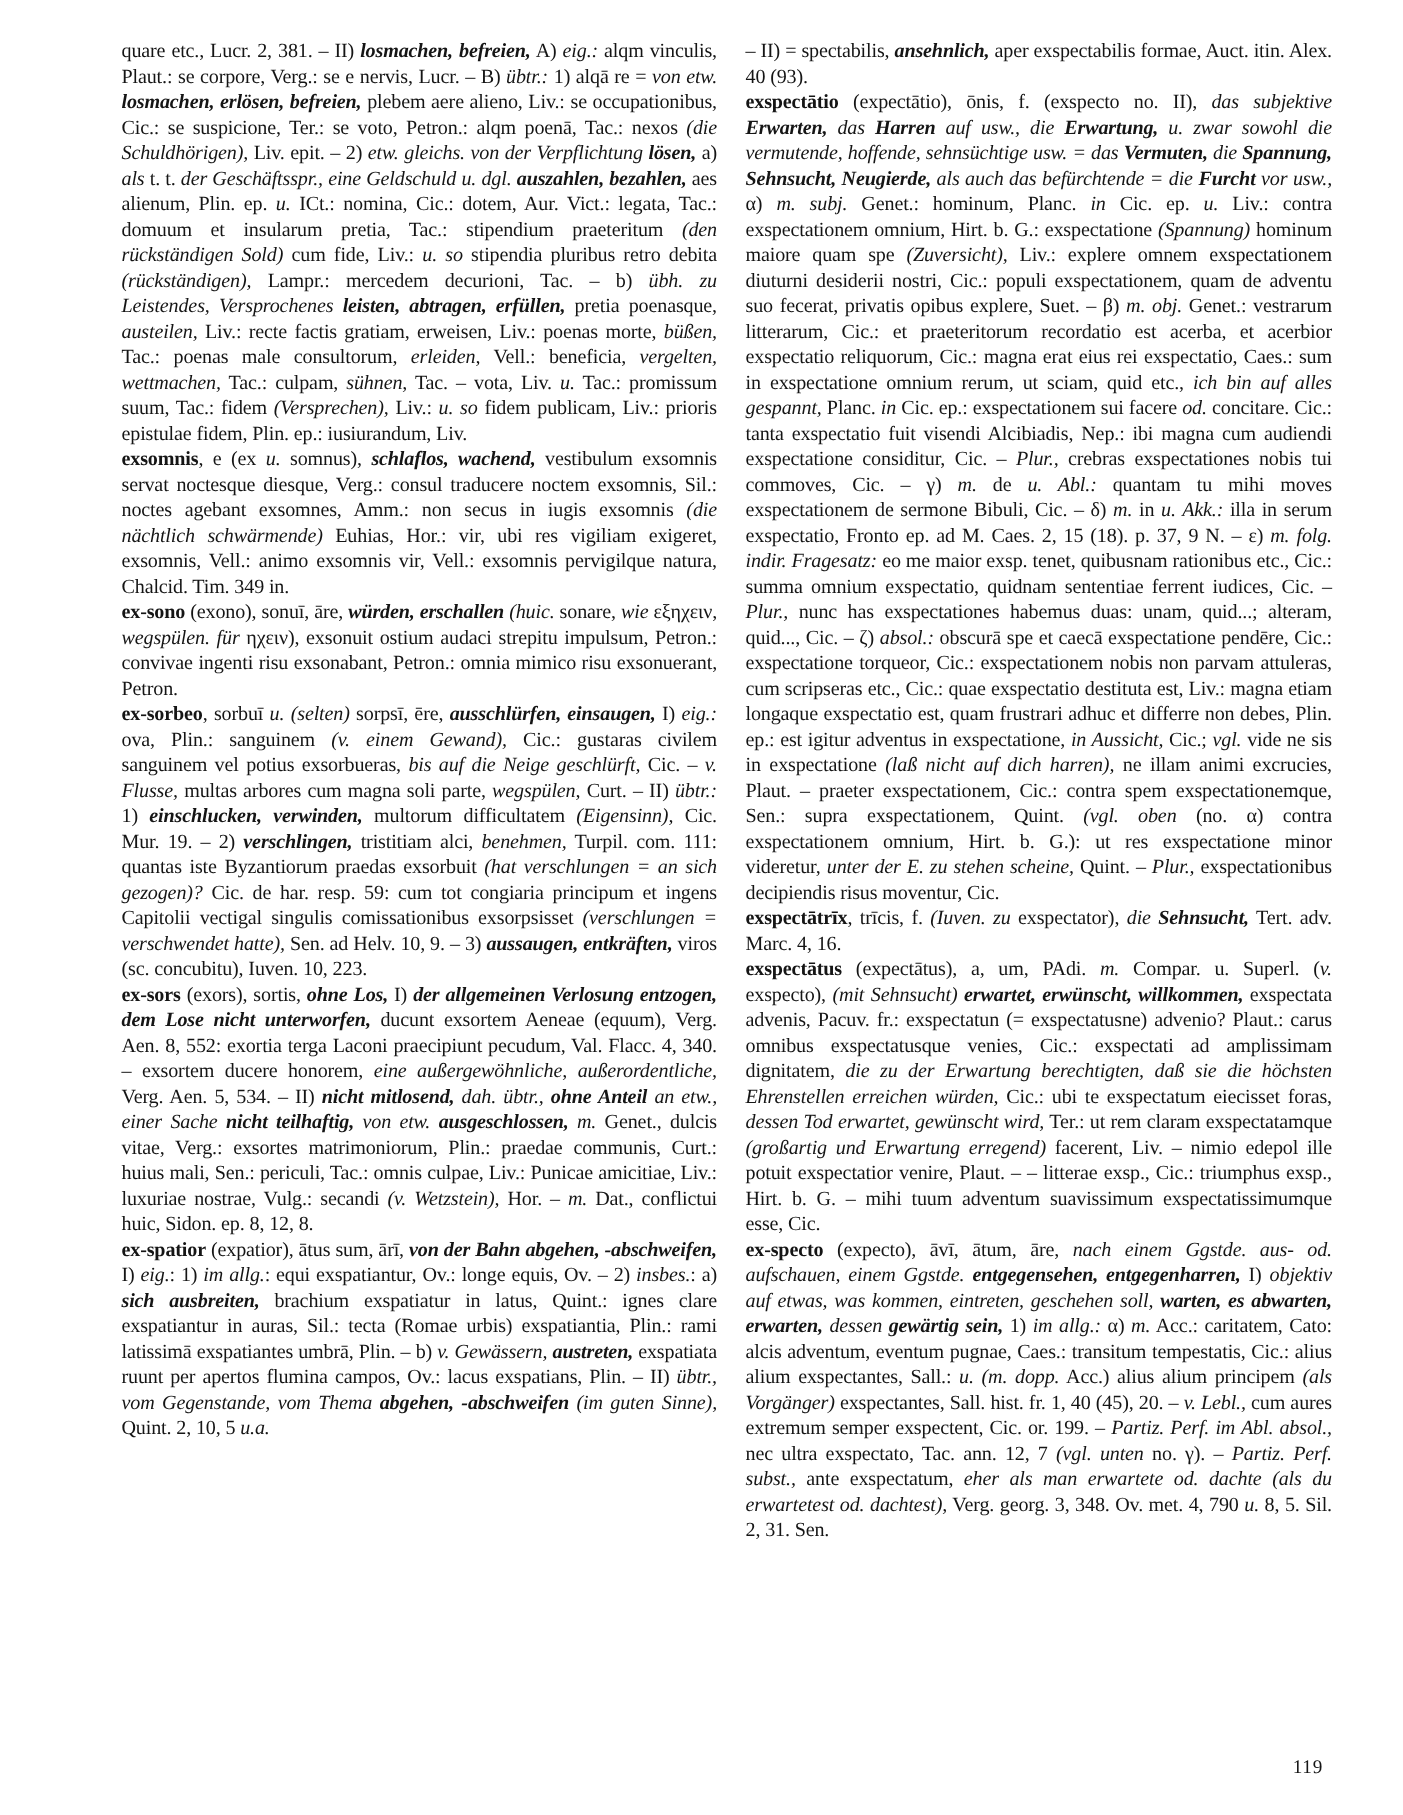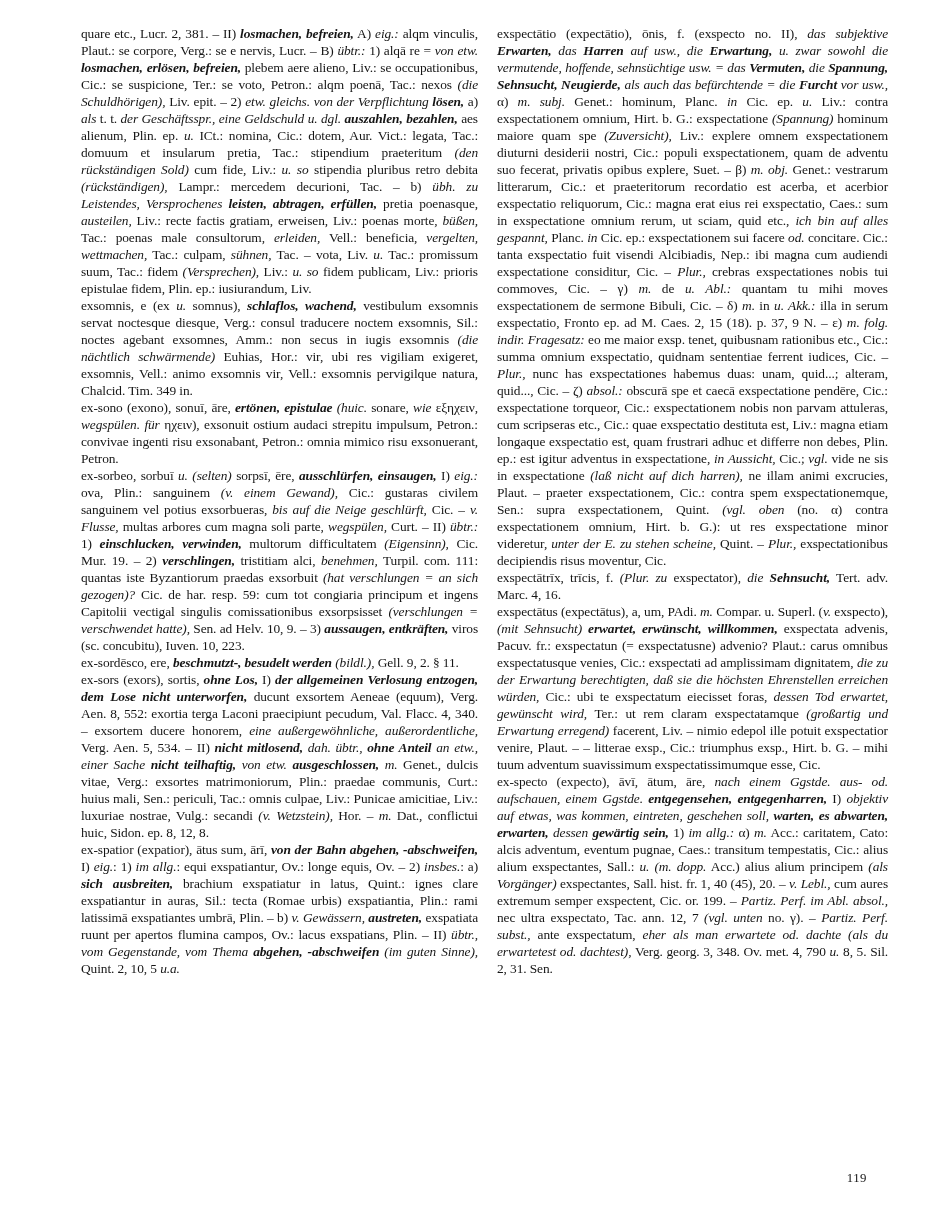--- a/index.html
+++ b/index.html
@@ -20,46 +20,46 @@
   }
   .col{width:397px;}
   .col[data-column="right"]{width:391px;}
   p.entry{
     margin:0;
     font-size:13.4px;
     line-height:17px;
     text-align:justify;
     letter-spacing:-0.1px;
   }
-  .b{font-weight:normal;}
+  .b{font-weight:bold;}
   .i{font-style:italic;}
   .bi{font-weight:bold;font-style:italic;}
   .pageno{
     position:absolute;
     top:1171px;
-    right:68px;
+    right:53px;
     font-size:12.8px;
     letter-spacing:0.5px;
   }
 </style>
 </head>
 <body>
 
 <div class="page">
   <div class="cols">
     <div class="col" data-column="left">
         <p class="entry">quare etc., Lucr. 2, 381. – II) <span class="bi">losmachen, befreien,</span> A) <span class="i">eig.:</span> alqm vinculis, Plaut.: se corpore, Verg.: se e nervis, Lucr. – B) <span class="i">übtr.:</span> 1) alqā re = <span class="i">von etw.</span> <span class="bi">losmachen, erlösen, befreien,</span> plebem aere alieno, Liv.: se occupationibus, Cic.: se suspicione, Ter.: se voto, Petron.: alqm poenā, Tac.: nexos <span class="i">(die Schuldhörigen),</span> Liv. epit. – 2) <span class="i">etw. gleichs. von der Verpflichtung</span> <span class="bi">lösen,</span> a) <span class="i">als</span> t. t. <span class="i">der Geschäftsspr., eine Geldschuld u. dgl.</span> <span class="bi">auszahlen, bezahlen,</span> aes alienum, Plin. ep. <span class="i">u.</span> ICt.: nomina, Cic.: dotem, Aur. Vict.: legata, Tac.: domuum et insularum pretia, Tac.: stipendium praeteritum <span class="i">(den rückständigen Sold)</span> cum fide, Liv.: <span class="i">u. so</span> stipendia pluribus retro debita <span class="i">(rückständigen),</span> Lampr.: mercedem decurioni, Tac. – b) <span class="i">übh. zu Leistendes, Versprochenes</span> <span class="bi">leisten, abtragen, erfüllen,</span> pretia poenasque, <span class="i">austeilen,</span> Liv.: recte factis gratiam, erweisen, Liv.: poenas morte, <span class="i">büßen,</span> Tac.: poenas male consultorum, <span class="i">erleiden,</span> Vell.: beneficia, <span class="i">vergelten, wettmachen,</span> Tac.: culpam, <span class="i">sühnen,</span> Tac. – vota, Liv. <span class="i">u.</span> Tac.: promissum suum, Tac.: fidem <span class="i">(Versprechen),</span> Liv.: <span class="i">u. so</span> fidem publicam, Liv.: prioris epistulae fidem, Plin. ep.: iusiurandum, Liv.</p>
         <p class="entry"><span class="b">exsomnis</span>, e (ex <span class="i">u.</span> somnus), <span class="bi">schlaflos, wachend,</span> vestibulum exsomnis servat noctesque diesque, Verg.: consul traducere noctem exsomnis, Sil.: noctes agebant exsomnes, Amm.: non secus in iugis exsomnis <span class="i">(die nächtlich schwärmende)</span> Euhias, Hor.: vir, ubi res vigiliam exigeret, exsomnis, Vell.: animo exsomnis vir, Vell.: exsomnis pervigilque natura, Chalcid. Tim. 349 in.</p>
-        <p class="entry"><span class="b">ex-sono</span> (exono), sonuī, āre, <span class="bi">ertönen, epistulae</span> <span class="i">(huic.</span> sonare, <span class="i">wie</span> εξηχειν, <span class="i">wegspülen. für</span> ηχειν), exsonuit ostium audaci strepitu impulsum, Petron.: convivae ingenti risu exsonabant, Petron.: omnia mimico risu exsonuerant, Petron.</p>
+        <p class="entry"><span class="b">ex-sono</span> (exono), sonuī, āre, <span class="bi">würden, erschallen</span> <span class="i">(huic.</span> sonare, <span class="i">wie</span> εξηχειν, <span class="i">wegspülen. für</span> ηχειν), exsonuit ostium audaci strepitu impulsum, Petron.: convivae ingenti risu exsonabant, Petron.: omnia mimico risu exsonuerant, Petron.</p>
         <p class="entry"><span class="b">ex-sorbeo</span>, sorbuī <span class="i">u. (selten)</span> sorpsī, ēre, <span class="bi">ausschlürfen, einsaugen,</span> I) <span class="i">eig.:</span> ova, Plin.: sanguinem <span class="i">(v. einem Gewand),</span> Cic.: gustaras civilem sanguinem vel potius exsorbueras, <span class="i">bis auf die Neige geschlürft,</span> Cic. – <span class="i">v. Flusse,</span> multas arbores cum magna soli parte, <span class="i">wegspülen,</span> Curt. – II) <span class="i">übtr.:</span> 1) <span class="bi">einschlucken, verwinden,</span> multorum difficultatem <span class="i">(Eigensinn),</span> Cic. Mur. 19. – 2) <span class="bi">verschlingen,</span> tristitiam alci, <span class="i">benehmen,</span> Turpil. com. 111: quantas iste Byzantiorum praedas exsorbuit <span class="i">(hat verschlungen = an sich gezogen)?</span> Cic. de har. resp. 59: cum tot congiaria principum et ingens Capitolii vectigal singulis comissationibus exsorpsisset <span class="i">(verschlungen = verschwendet hatte),</span> Sen. ad Helv. 10, 9. – 3) <span class="bi">aussaugen, entkräften,</span> viros (sc. concubitu), Iuven. 10, 223.</p>
-        <p class="entry"><span class="b">ex-sordēsco</span>, ere, <span class="bi">beschmutzt-, besudelt werden</span> <span class="i">(bildl.),</span> Gell. 9, 2. § 11.</p>
         <p class="entry"><span class="b">ex-sors</span> (exors), sortis, <span class="bi">ohne Los,</span> I) <span class="bi">der allgemeinen Verlosung entzogen, dem Lose nicht unterworfen,</span> ducunt exsortem Aeneae (equum), Verg. Aen. 8, 552: exortia terga Laconi praecipiunt pecudum, Val. Flacc. 4, 340. – exsortem ducere honorem, <span class="i">eine außergewöhnliche, außerordentliche,</span> Verg. Aen. 5, 534. – II) <span class="bi">nicht mitlosend,</span> <span class="i">dah. übtr.,</span> <span class="bi">ohne Anteil</span> <span class="i">an etw., einer Sache</span> <span class="bi">nicht teilhaftig,</span> <span class="i">von etw.</span> <span class="bi">ausgeschlossen,</span> <span class="i">m.</span> Genet., dulcis vitae, Verg.: exsortes matrimoniorum, Plin.: praedae communis, Curt.: huius mali, Sen.: periculi, Tac.: omnis culpae, Liv.: Punicae amicitiae, Liv.: luxuriae nostrae, Vulg.: secandi <span class="i">(v. Wetzstein),</span> Hor. – <span class="i">m.</span> Dat., conflictui huic, Sidon. ep. 8, 12, 8.</p>
         <p class="entry"><span class="b">ex-spatior</span> (expatior), ātus sum, ārī, <span class="bi">von der Bahn abgehen, -abschweifen,</span> I) <span class="i">eig.</span>: 1) <span class="i">im allg.</span>: equi exspatiantur, Ov.: longe equis, Ov. – 2) <span class="i">insbes.</span>: a) <span class="bi">sich ausbreiten,</span> brachium exspatiatur in latus, Quint.: ignes clare exspatiantur in auras, Sil.: tecta (Romae urbis) exspatiantia, Plin.: rami latissimā exspatiantes umbrā, Plin. – b) <span class="i">v. Gewässern,</span> <span class="bi">austreten,</span> exspatiata ruunt per apertos flumina campos, Ov.: lacus exspatians, Plin. – II) <span class="i">übtr., vom Gegenstande, vom Thema</span> <span class="bi">abgehen, -abschweifen</span> <span class="i">(im guten Sinne),</span> Quint. 2, 10, 5 <span class="i">u.a.</span></p>
       </div>
     <div class="col" data-column="right">
+        <p class="entry">– II) = spectabilis, <span class="bi">ansehnlich,</span> aper exspectabilis formae, Auct. itin. Alex. 40 (93).</p>
         <p class="entry"><span class="b">exspectātio</span> (expectātio), ōnis, f. (exspecto no. II), <span class="i">das subjektive</span> <span class="bi">Erwarten,</span> <span class="i">das</span> <span class="bi">Harren</span> <span class="i">auf usw., die</span> <span class="bi">Erwartung,</span> <span class="i">u. zwar sowohl die vermutende, hoffende, sehnsüchtige usw. = das</span> <span class="bi">Vermuten,</span> <span class="i">die</span> <span class="bi">Spannung, Sehnsucht, Neugierde,</span> <span class="i">als auch das befürchtende = die</span> <span class="bi">Furcht</span> <span class="i">vor usw.,</span> α) <span class="i">m. subj.</span> Genet.: hominum, Planc. <span class="i">in</span> Cic. ep. <span class="i">u.</span> Liv.: contra exspectationem omnium, Hirt. b. G.: exspectatione <span class="i">(Spannung)</span> hominum maiore quam spe <span class="i">(Zuversicht),</span> Liv.: explere omnem exspectationem diuturni desiderii nostri, Cic.: populi exspectationem, quam de adventu suo fecerat, privatis opibus explere, Suet. – β) <span class="i">m. obj.</span> Genet.: vestrarum litterarum, Cic.: et praeteritorum recordatio est acerba, et acerbior exspectatio reliquorum, Cic.: magna erat eius rei exspectatio, Caes.: sum in exspectatione omnium rerum, ut sciam, quid etc., <span class="i">ich bin auf alles gespannt,</span> Planc. <span class="i">in</span> Cic. ep.: exspectationem sui facere <span class="i">od.</span> concitare. Cic.: tanta exspectatio fuit visendi Alcibiadis, Nep.: ibi magna cum audiendi exspectatione considitur, Cic. – <span class="i">Plur.,</span> crebras exspectationes nobis tui commoves, Cic. – γ) <span class="i">m.</span> de <span class="i">u. Abl.:</span> quantam tu mihi moves exspectationem de sermone Bibuli, Cic. – δ) <span class="i">m.</span> in <span class="i">u. Akk.:</span> illa in serum exspectatio, Fronto ep. ad M. Caes. 2, 15 (18). p. 37, 9 N. – ε) <span class="i">m. folg. indir. Fragesatz:</span> eo me maior exsp. tenet, quibusnam rationibus etc., Cic.: summa omnium exspectatio, quidnam sententiae ferrent iudices, Cic. – <span class="i">Plur.,</span> nunc has exspectationes habemus duas: unam, quid...; alteram, quid..., Cic. – ζ) <span class="i">absol.:</span> obscurā spe et caecā exspectatione pendēre, Cic.: exspectatione torqueor, Cic.: exspectationem nobis non parvam attuleras, cum scripseras etc., Cic.: quae exspectatio destituta est, Liv.: magna etiam longaque exspectatio est, quam frustrari adhuc et differre non debes, Plin. ep.: est igitur adventus in exspectatione, <span class="i">in Aussicht,</span> Cic.; <span class="i">vgl.</span> vide ne sis in exspectatione <span class="i">(laß nicht auf dich harren),</span> ne illam animi excrucies, Plaut. – praeter exspectationem, Cic.: contra spem exspectationemque, Sen.: supra exspectationem, Quint. <span class="i">(vgl. oben</span> (no. α) contra exspectationem omnium, Hirt. b. G.): ut res exspectatione minor videretur, <span class="i">unter der E. zu stehen scheine,</span> Quint. – <span class="i">Plur.,</span> exspectationibus decipiendis risus moventur, Cic.</p>
-        <p class="entry"><span class="b">exspectātrīx</span>, trīcis, f. <span class="i">(Plur. zu</span> exspectator), <span class="i">die</span> <span class="bi">Sehnsucht,</span> Tert. adv. Marc. 4, 16.</p>
+        <p class="entry"><span class="b">exspectātrīx</span>, trīcis, f. <span class="i">(Iuven. zu</span> exspectator), <span class="i">die</span> <span class="bi">Sehnsucht,</span> Tert. adv. Marc. 4, 16.</p>
         <p class="entry"><span class="b">exspectātus</span> (expectātus), a, um, PAdi. <span class="i">m.</span> Compar. u. Superl. (<span class="i">v.</span> exspecto), <span class="i">(mit Sehnsucht)</span> <span class="bi">erwartet, erwünscht, willkommen,</span> exspectata advenis, Pacuv. fr.: exspectatun (= exspectatusne) advenio? Plaut.: carus omnibus exspectatusque venies, Cic.: exspectati ad amplissimam dignitatem, <span class="i">die zu der Erwartung berechtigten, daß sie die höchsten Ehrenstellen erreichen würden,</span> Cic.: ubi te exspectatum eiecisset foras, <span class="i">dessen Tod erwartet, gewünscht wird,</span> Ter.: ut rem claram exspectatamque <span class="i">(großartig und Erwartung erregend)</span> facerent, Liv. – nimio edepol ille potuit exspectatior venire, Plaut. – – litterae exsp., Cic.: triumphus exsp., Hirt. b. G. – mihi tuum adventum suavissimum exspectatissimumque esse, Cic.</p>
         <p class="entry"><span class="b">ex-specto</span> (expecto), āvī, ātum, āre, <span class="i">nach einem Ggstde. aus- od. aufschauen, einem Ggstde.</span> <span class="bi">entgegensehen, entgegenharren,</span> I) <span class="i">objektiv auf etwas, was kommen, eintreten, geschehen soll,</span> <span class="bi">warten, es abwarten, erwarten,</span> <span class="i">dessen</span> <span class="bi">gewärtig sein,</span> 1) <span class="i">im allg.:</span> α) <span class="i">m.</span> Acc.: caritatem, Cato: alcis adventum, eventum pugnae, Caes.: transitum tempestatis, Cic.: alius alium exspectantes, Sall.: <span class="i">u. (m. dopp.</span> Acc.) alius alium principem <span class="i">(als Vorgänger)</span> exspectantes, Sall. hist. fr. 1, 40 (45), 20. – <span class="i">v. Lebl.,</span> cum aures extremum semper exspectent, Cic. or. 199. – <span class="i">Partiz. Perf. im Abl. absol.,</span> nec ultra exspectato, Tac. ann. 12, 7 <span class="i">(vgl. unten</span> no. γ). – <span class="i">Partiz. Perf. subst.,</span> ante exspectatum, <span class="i">eher als man erwartete od. dachte (als du erwartetest od. dachtest),</span> Verg. georg. 3, 348. Ov. met. 4, 790 <span class="i">u.</span> 8, 5. Sil. 2, 31. Sen.</p>
       </div>
   </div>
   <div class="pageno">119</div>
 </div>
 
 </body></html>

